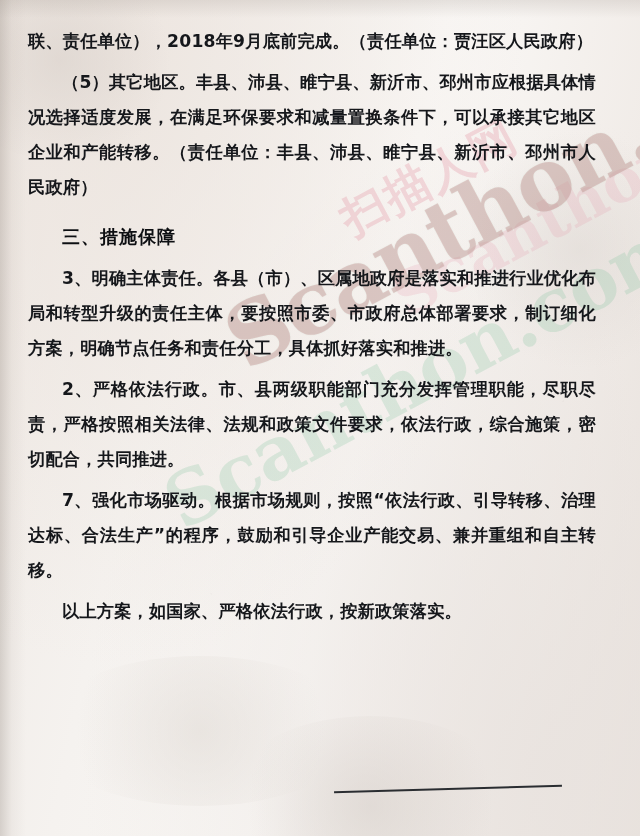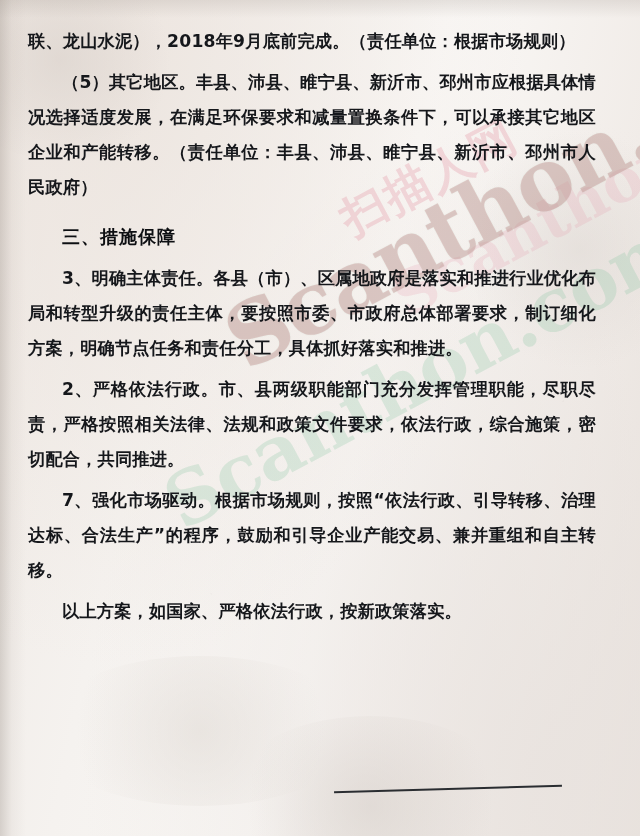--- a/index.html
+++ b/index.html
@@ -179,21 +179,21 @@
   <div class="blotch b4"></div>
   <div class="gutter"></div>
   <div class="topshade"></div>
 
   <div class="watermark wm-faint">Scanthon</div>
   <div class="watermark wm-cn">扫描人网</div>
   <div class="watermark wm-green">Scanthon.com</div>
   <div class="watermark wm-main">Scanthon.com</div>
 
   <div id="content">
-    <p class="para">联、龙山水泥），2018年9月底前完成。（责任单位：根据市场规则）</p>
+    <p class="para">联、责任单位），2018年9月底前完成。（责任单位：贾汪区人民政府）</p>
     <p class="para indent">（5）其它地区。丰县、沛县、睢宁县、新沂市、邳州市应根据具体情况选择适度发展，在满足环保要求和减量置换条件下，可以承接其它地区企业和产能转移。（责任单位：丰县、沛县、睢宁县、新沂市、邳州市人民政府）</p>
     <p class="para heading">三、措施保障</p>
     <p class="para indent">3、明确主体责任。各县（市）、区属地政府是落实和推进行业优化布局和转型升级的责任主体，要按照市委、市政府总体部署要求，制订细化方案，明确节点任务和责任分工，具体抓好落实和推进。</p>
     <p class="para indent">2、严格依法行政。市、县两级职能部门充分发挥管理职能，尽职尽责，严格按照相关法律、法规和政策文件要求，依法行政，综合施策，密切配合，共同推进。</p>
     <p class="para indent">7、强化市场驱动。根据市场规则，按照“依法行政、引导转移、治理达标、合法生产”的程序，鼓励和引导企业产能交易、兼并重组和自主转移。</p>
     <p class="para indent">以上方案，如国家、严格依法行政，按新政策落实。</p>
   </div>
 
   <div class="footline"></div>
 

